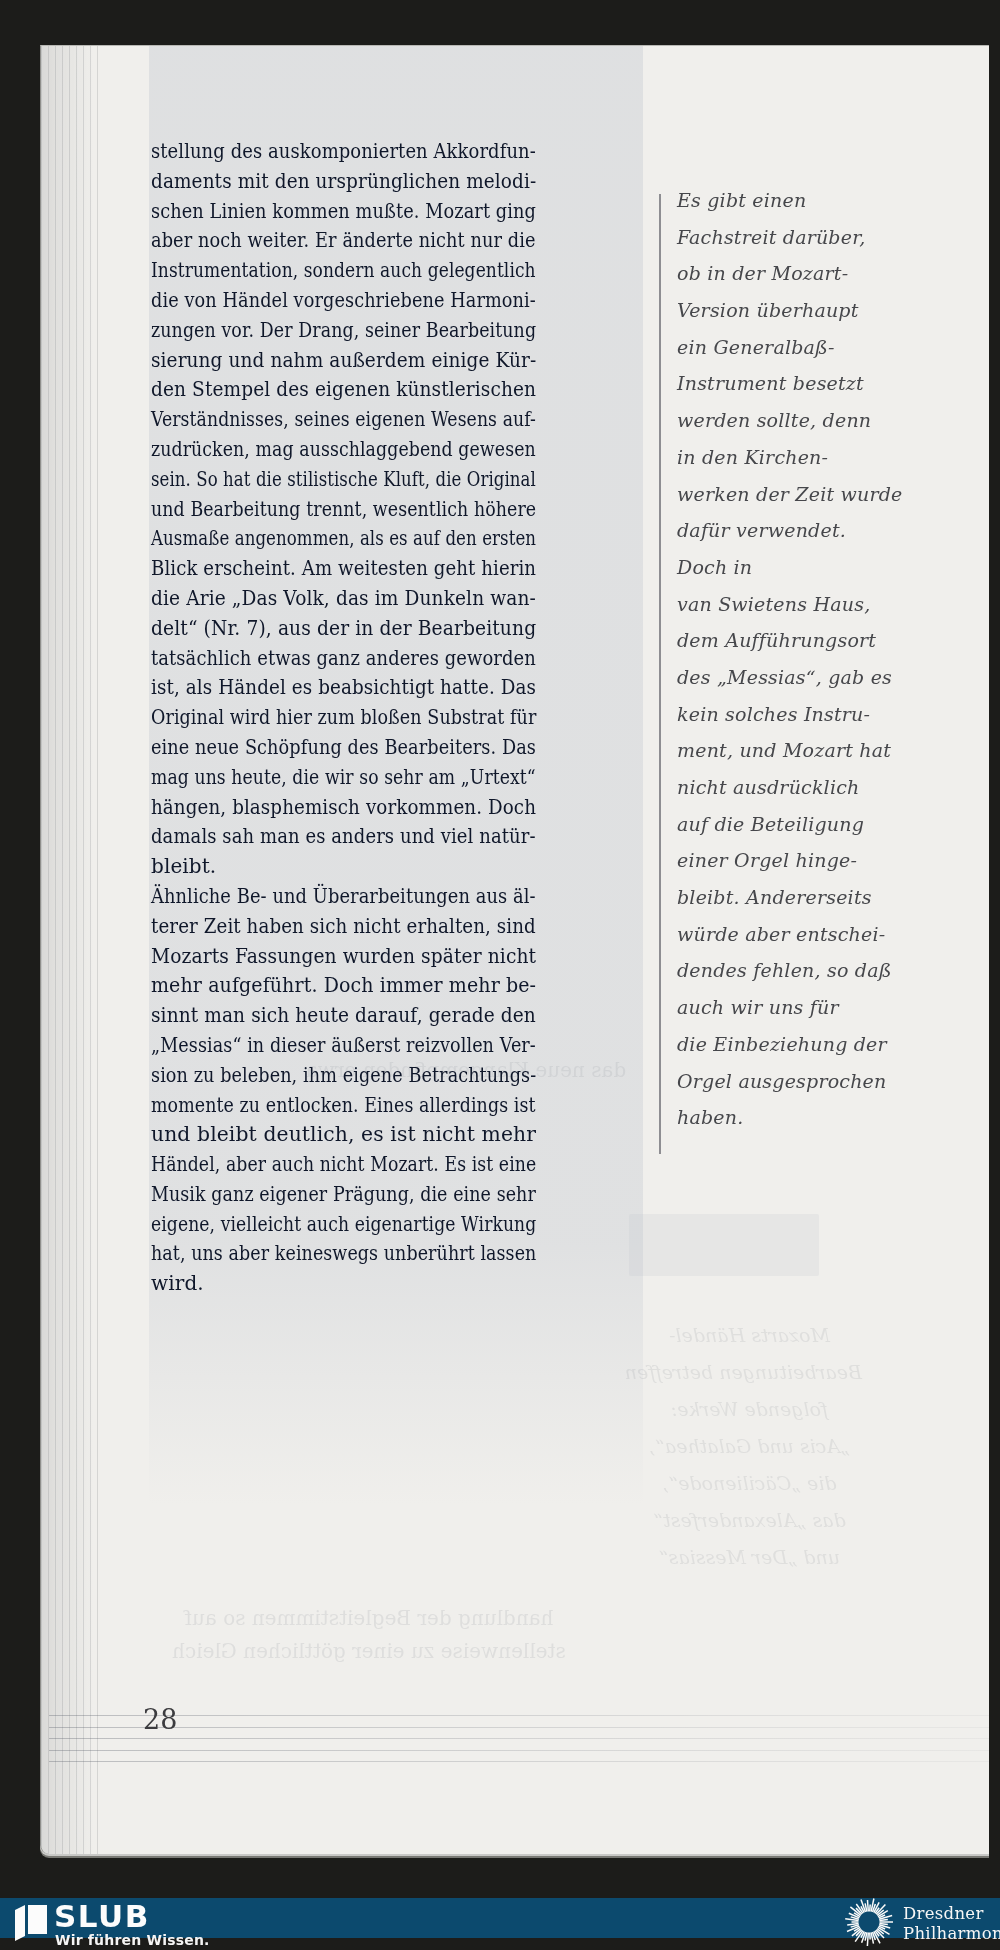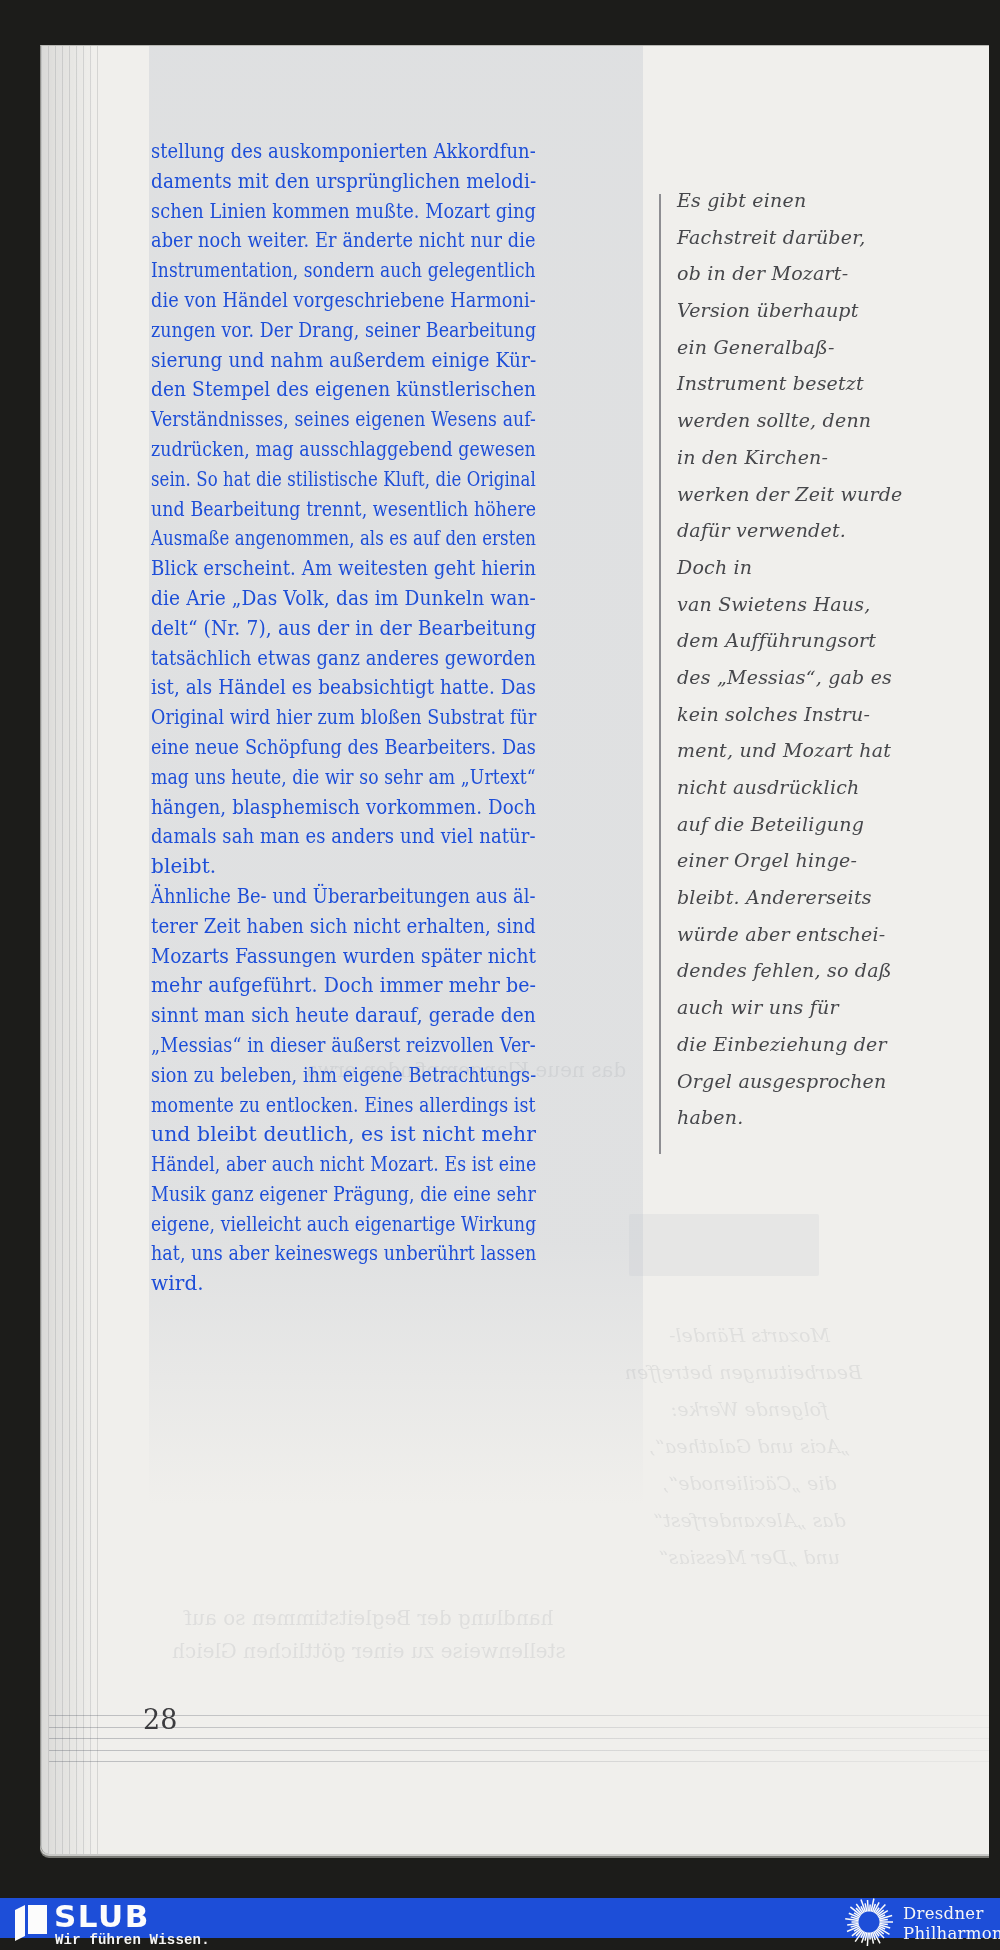--- a/index.html
+++ b/index.html
@@ -31,21 +31,21 @@
     background:linear-gradient(180deg, rgba(186,192,202,0.32) 0%, rgba(186,192,202,0.30) 82%, rgba(186,192,202,0) 100%);
     pointer-events:none;
   }
   .scan-shade2{
     position:absolute;left:588px;top:1168px;width:190px;height:62px;
     background:rgba(188,194,204,0.20);border-radius:2px;pointer-events:none;
   }
   
   .main-col{
     position:absolute;left:110px;top:93px;width:385px;
-    font-size:20px;color:#1d4ed8;letter-spacing:0.1px;
+    font-size:20px;color:#0f172a;letter-spacing:0.1px;
   }
   .jline{height:29.8px;overflow:visible;}
   .jline .txt{display:inline-block;white-space:nowrap;transform-origin:0 0;}
   
   .divider{
     position:absolute;left:618px;top:148px;width:2px;height:960px;
     background:rgba(110,110,116,0.75);
   }
   .margin-col{
     position:absolute;left:636px;top:143px;width:225px;
@@ -64,30 +64,30 @@
   .ghost-c .gline{height:37px;}
   
   .staff{position:absolute;left:8px;width:940px;height:1px;
     background:linear-gradient(90deg, rgba(100,105,115,0.38), rgba(100,105,115,0.16) 65%, rgba(100,105,115,0.06));}
   .page-num{
     position:absolute;left:102px;top:1658px;font-size:27px;color:#3c3c3f;
   }
   
   .footer{
     position:absolute;left:0;top:1898px;width:1000px;height:40px;
-    background:#1d4ed8;font-family:"DejaVu Sans", sans-serif;
+    background:#0c4a6e;font-family:"DejaVu Sans", sans-serif;
   }
   .slub-icon{position:absolute;left:14px;top:5px;}
   .slub-word{
     position:absolute;left:54px;top:0px;font-size:31px;font-weight:bold;
     letter-spacing:1.5px;color:#fcfcfc;line-height:36px;
   }
   .slub-tag{
     position:absolute;left:55px;top:34px;font-size:14px;font-weight:bold;
-    color:#f4f4f4;letter-spacing:0.2px;font-family:Liberation Mono, monospace;
+    color:#f4f4f4;letter-spacing:0.2px;
   }
   .phil-star{position:absolute;left:842px;top:0px;}
   .phil-name{
     position:absolute;left:903px;top:6px;font-family:"DejaVu Serif", serif;
     font-size:16.5px;line-height:20px;color:#f6f6f5;letter-spacing:0.3px;
   }
 </style>
 </head>
 <body>
 

